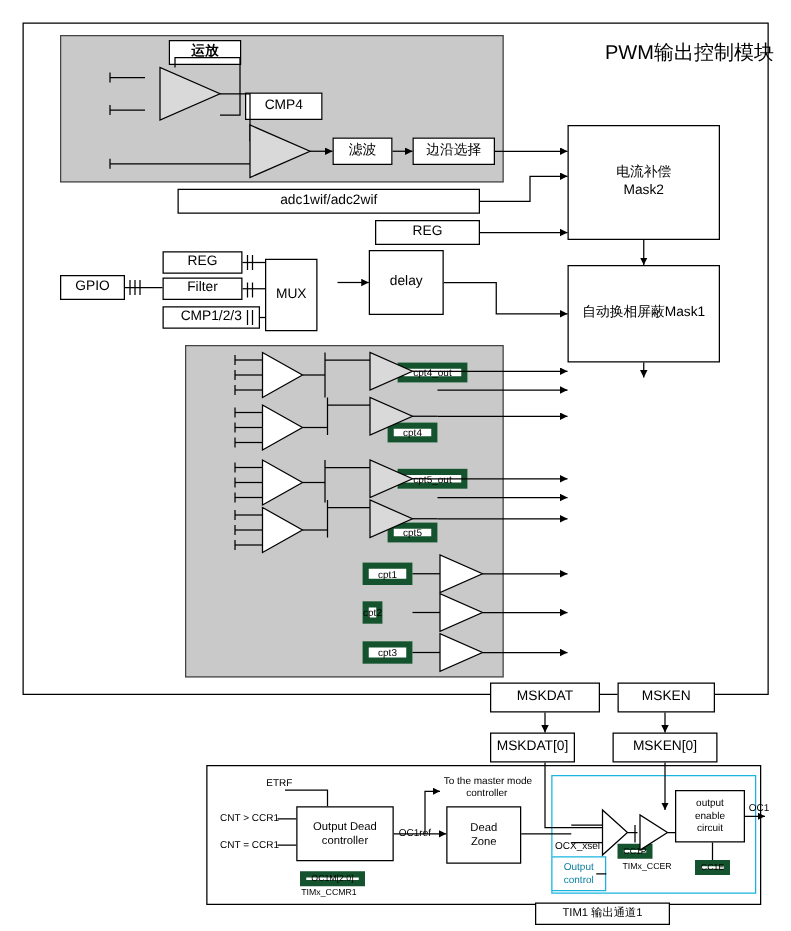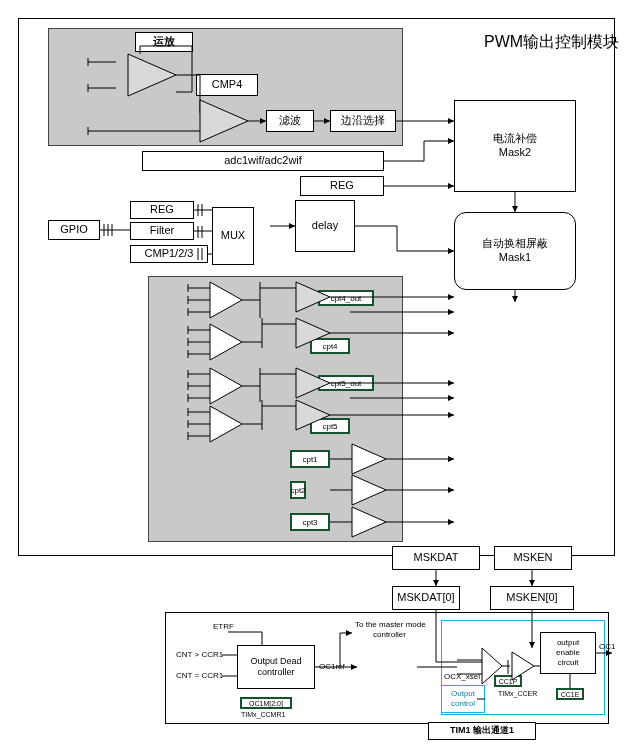--- a/index.html
+++ b/index.html
@@ -4,21 +4,21 @@
 <style>
   html,body{margin:0;padding:0;background:#ffffff;}
   body{font-family:"Liberation Sans","DejaVu Sans",sans-serif;}
   #root{position:relative;width:633px;height:745px;overflow:hidden;background:#fff;}
   .box{position:absolute;box-sizing:border-box;border:1px solid #000;background:#fff;
        display:flex;align-items:center;justify-content:center;text-align:center;
        font-size:11px;color:#000;line-height:1.25;}
   .plain{position:absolute;font-size:11px;color:#000;white-space:pre;line-height:1.2;}
   .gray{position:absolute;box-sizing:border-box;border:1px solid #444;background:#c9c9c9;}
   .outer{position:absolute;box-sizing:border-box;border:1px solid #000;background:transparent;}
-  .smbox{position:absolute;box-sizing:border-box;border:2px solid #14532d;background:#fff;
+  .smbox{position:absolute;box-sizing:border-box;border:5px solid #14532d;background:#fff;
          font-size:8px;display:flex;align-items:center;justify-content:center;color:#000;}
   svg.ov{position:absolute;left:0;top:0;width:633px;height:745px;pointer-events:none;}
   .cyan{position:absolute;box-sizing:border-box;border:1px solid #18b5e0;background:transparent;}
   .title{position:absolute;font-size:16px;color:#000;}
   .bold{font-weight:bold;}
 </style>
 </head>
 <body>
 
 <div id="root">
@@ -47,21 +47,21 @@
   <div class="box" style="left:130px;top:245px;width:78px;height:18px;">CMP1/2/3</div>
 
   <div class="box" style="left:212px;top:207px;width:42px;height:58px;">MUX</div>
 
   <div class="box" style="left:295px;top:200px;width:60px;height:52px;">delay</div>
 
   <div class="box" style="left:454px;top:100px;width:122px;height:92px;flex-direction:column;">
     <span>电流补偿</span>
     <span>Mask2</span>
   </div>
-  <div class="box" style="left:454px;top:212px;width:122px;height:78px;flex-direction:column;border-radius:12px;">
+  <div class="box" style="left:454px;top:212px;width:122px;height:78px;flex-direction:row;">
     <span>自动换相屏蔽</span>
     <span>Mask1</span>
   </div>
 
   <div class="gray" style="left:148px;top:276px;width:255px;height:266px;"></div>
 
   <div class="smbox" style="left:318px;top:290px;width:56px;height:16px;">cpt4_out</div>
   <div class="smbox" style="left:310px;top:338px;width:40px;height:16px;">cpt4</div>
   <div class="smbox" style="left:318px;top:375px;width:56px;height:16px;">cpt5_out</div>
   <div class="smbox" style="left:310px;top:418px;width:40px;height:16px;">cpt5</div>
@@ -69,29 +69,33 @@
   <div class="smbox" style="left:290px;top:481px;width:16px;height:18px;">cpt2</div>
   <div class="smbox" style="left:290px;top:513px;width:40px;height:18px;">cpt3</div>
 
   <div class="box" style="left:392px;top:546px;width:88px;height:24px;">MSKDAT</div>
   <div class="box" style="left:494px;top:546px;width:78px;height:24px;">MSKEN</div>
   <div class="box" style="left:392px;top:586px;width:68px;height:24px;">MSKDAT[0]</div>
   <div class="box" style="left:490px;top:586px;width:84px;height:24px;">MSKEN[0]</div>
 
   <div class="outer" style="left:165px;top:612px;width:444px;height:112px;"></div>
   <div class="cyan" style="left:441px;top:620px;width:164px;height:95px;"></div>
-  <div class="box" style="left:428px;top:722px;width:108px;height:18px;font-size:9px;font-weight:bold;">TIM1 输出通道1</div>
+  <div class="box" style="left:428px;top:722px;width:108px;height:18px;font-size:9px;">TIM1 输出通道1</div>
 
   <div class="box" style="left:237px;top:645px;width:78px;height:44px;flex-direction:column;font-size:9px;">
     <span>Output Dead</span>
     <span>controller</span>
   </div>
   <div class="smbox" style="left:240px;top:697px;width:52px;height:12px;font-size:7px;">OC1M[2:0]</div>
   <div class="plain" style="left:241px;top:711px;font-size:7px;">TIMx_CCMR1</div>
 
+  <div class="box" style="left:357px;top:645px;width:60px;height:46px;flex-direction:column;font-size:9px;">
+    <span>Dead</span>
+    <span>Zone</span>
+  </div>
 
   <div class="box" style="left:540px;top:632px;width:56px;height:42px;flex-direction:column;font-size:8px;">
     <span>output</span>
     <span>enable</span>
     <span>circuit</span>
   </div>
 
   <div class="box" style="left:441px;top:685px;width:44px;height:28px;flex-direction:column;font-size:8px;border-color:#18b5e0;color:#0a7ea0;">
     <span>Output</span>
     <span>control</span>

